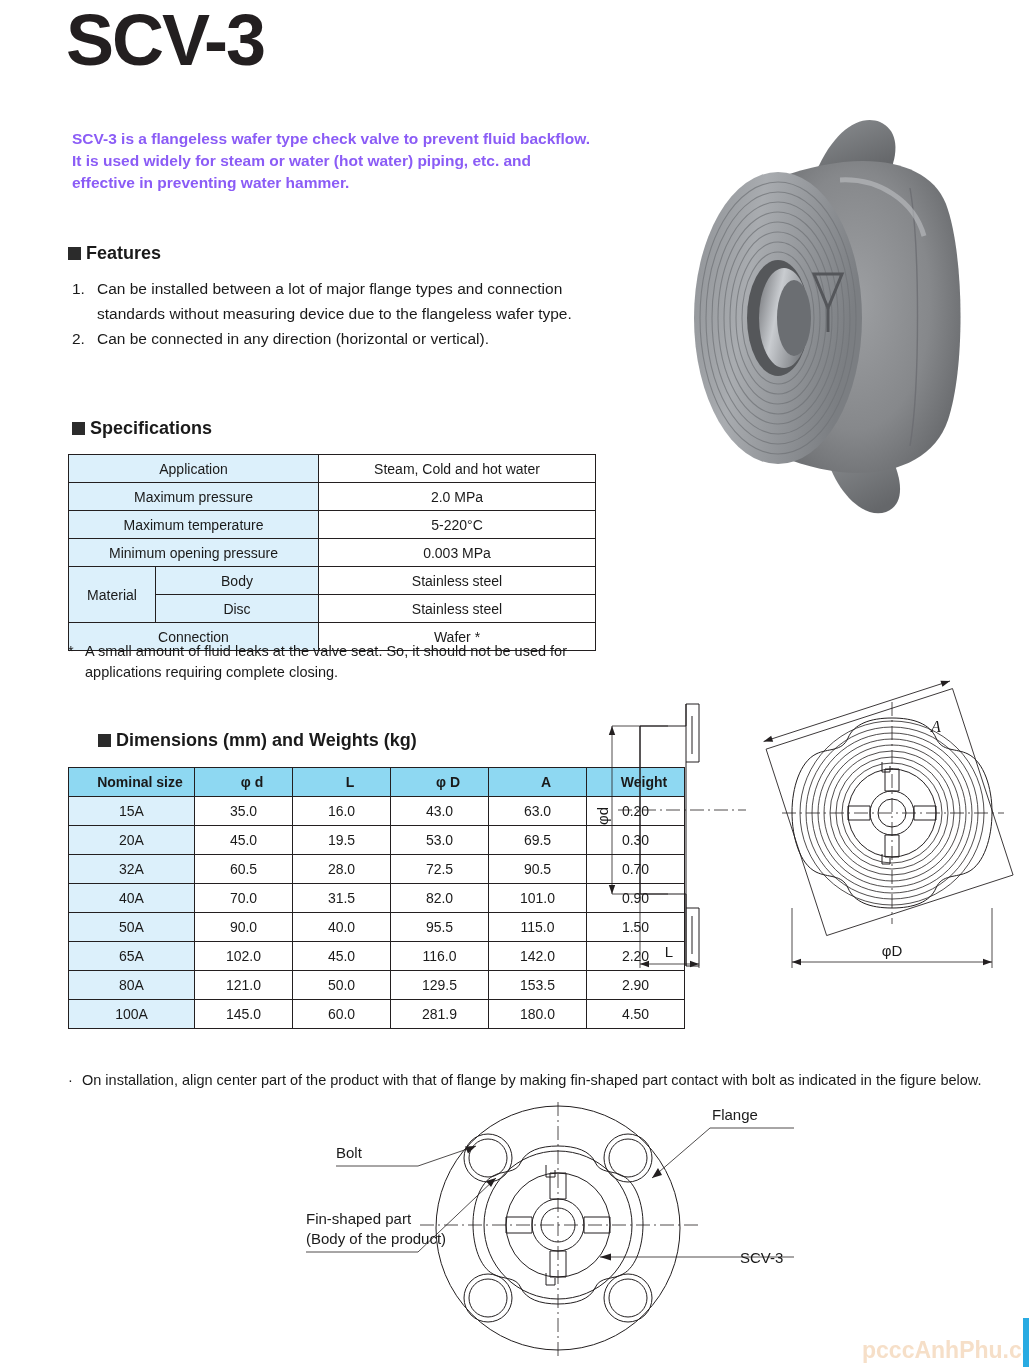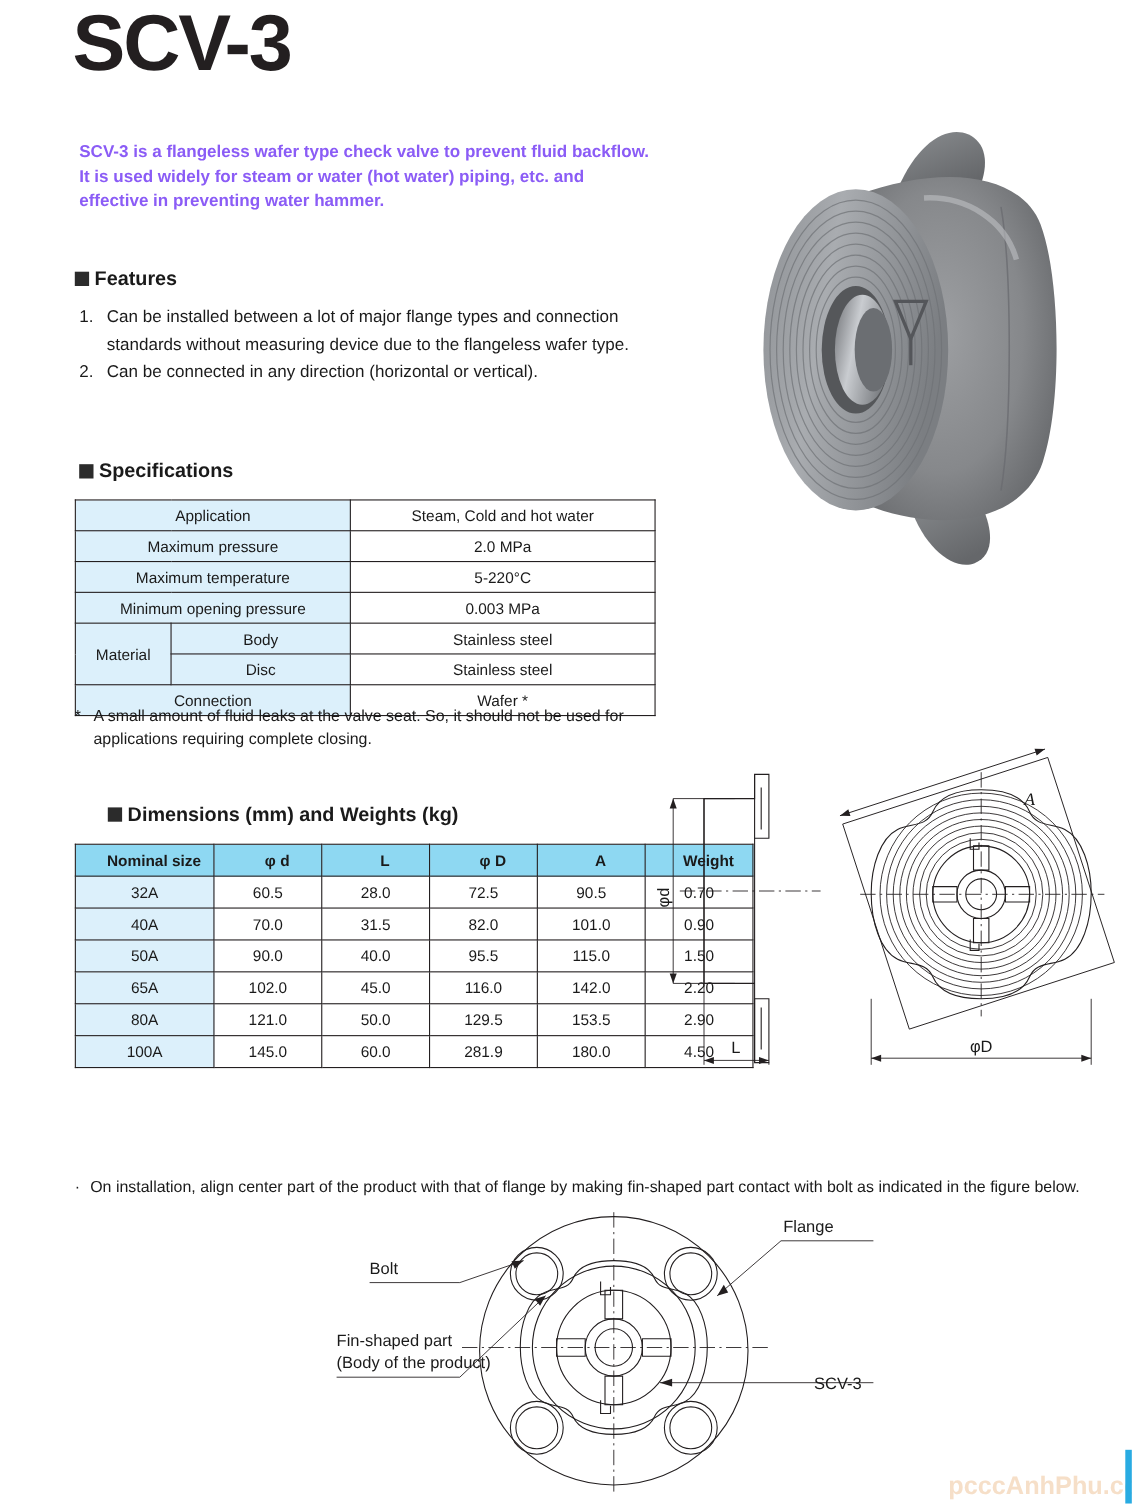--- a/index.html
+++ b/index.html
@@ -252,20 +252,36 @@
         <th class="hdr c0">Nominal size</th>
         <th class="hdr cN">φ d</th>
         <th class="hdr cN">L</th>
         <th class="hdr cN">φ D</th>
         <th class="hdr cN">A</th>
         <th class="hdr cN">Weight</th>
       </tr>
     </thead>
     <tbody>
       <tr>
+        <td class="blue">15A</td>
+        <td>35.0</td>
+        <td>16.0</td>
+        <td>43.0</td>
+        <td>63.0</td>
+        <td>0.20</td>
+      </tr>
+      <tr>
+        <td class="blue">20A</td>
+        <td>45.0</td>
+        <td>19.5</td>
+        <td>53.0</td>
+        <td>69.5</td>
+        <td>0.30</td>
+      </tr>
+      <tr>
         <td class="blue">32A</td>
         <td>60.5</td>
         <td>28.0</td>
         <td>72.5</td>
         <td>90.5</td>
         <td>0.70</td>
       </tr>
       <tr>
         <td class="blue">40A</td>
         <td>70.0</td>

